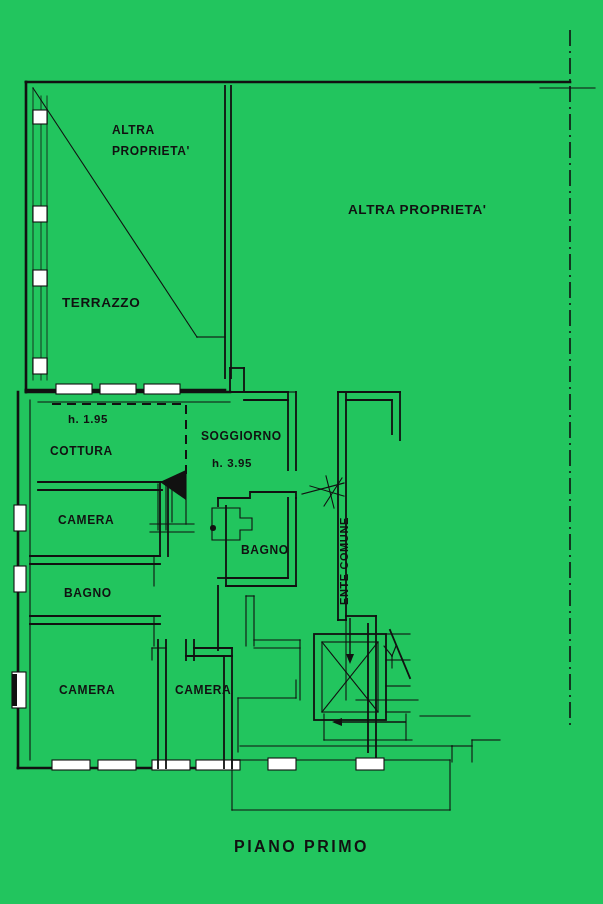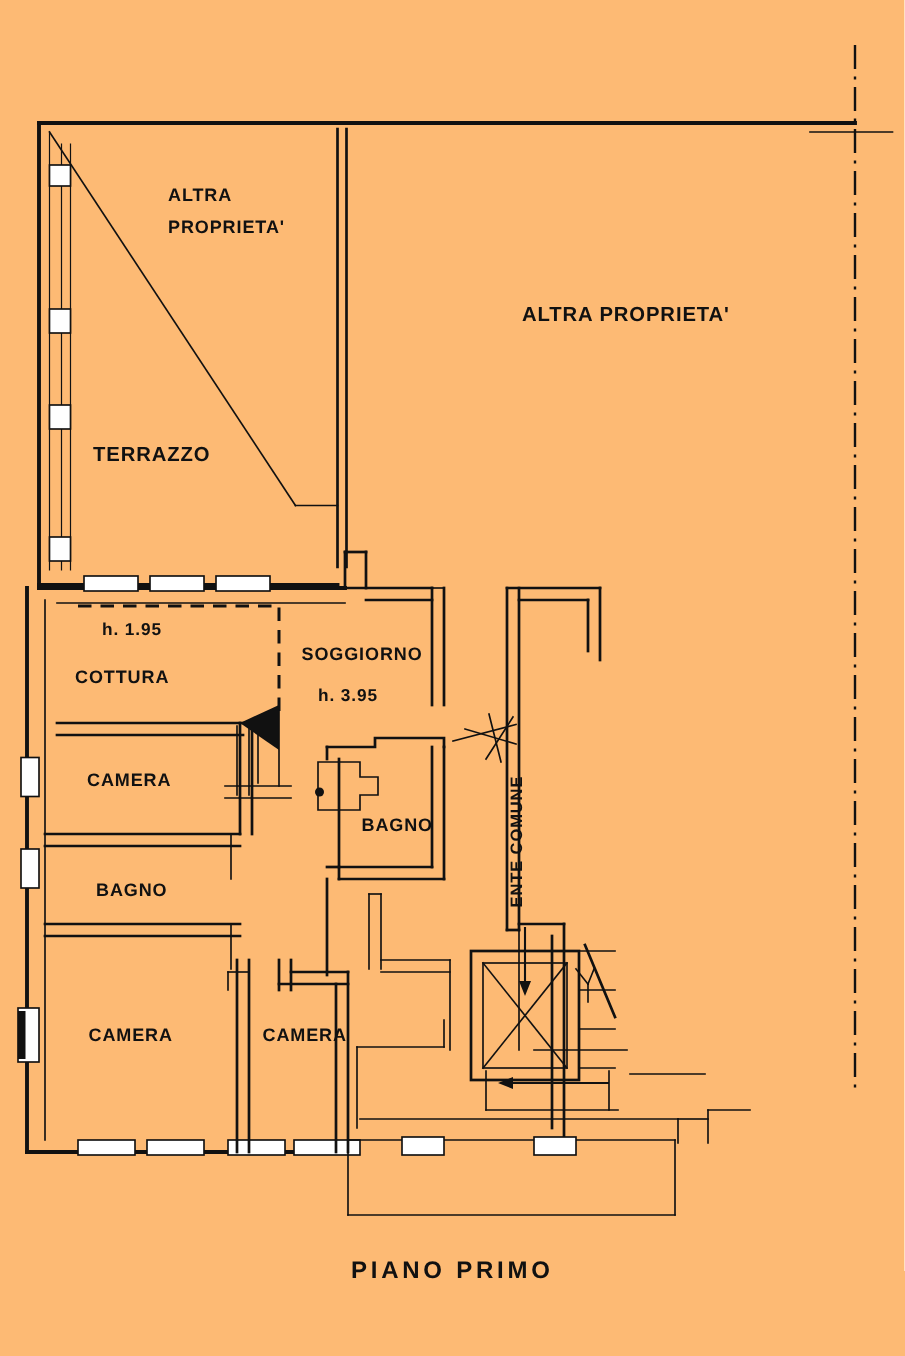--- a/index.html
+++ b/index.html
@@ -8,21 +8,21 @@
     padding: 0;
     background: #ffffff;
   }
   body {
     font-family: "Liberation Sans", sans-serif;
   }
   #plan-page {
     position: relative;
     width: 603px;
     height: 904px;
-    background: #fdba74;
+    background: #22c55e;
     overflow: hidden;
   }
   #plan-svg {
     position: absolute;
     left: 0;
     top: 0;
     width: 603px;
     height: 904px;
     display: block;
   }

